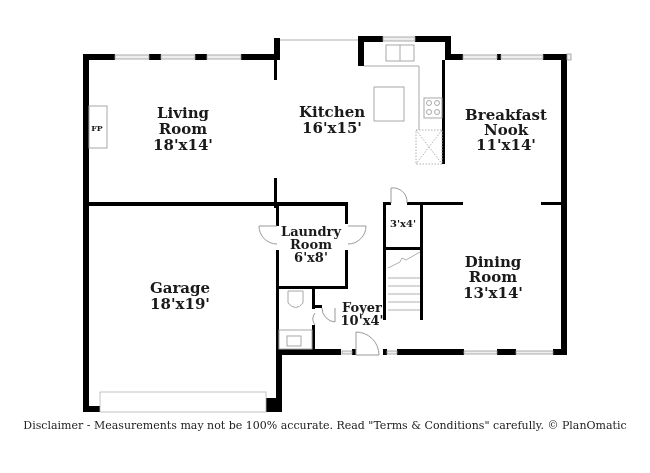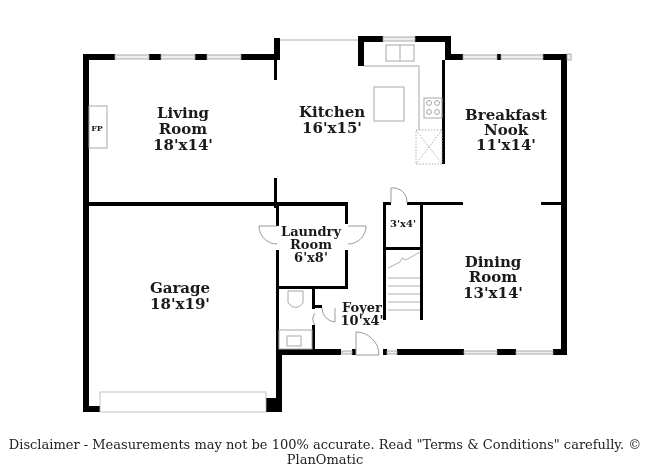--- a/index.html
+++ b/index.html
@@ -9,22 +9,22 @@
   .room-label.big { font-size: 15px; }
   .room-label.mid { font-size: 13px; }
   .room-label.small { font-size: 10px; }
   .fp-label { font-family: "DejaVu Serif", "Liberation Serif", serif; font-weight: bold; font-size: 8px; fill: #1a1a1a; text-anchor: middle; }
   .wall { fill: #000000; }
   .win { fill: #eeeeee; stroke: #9a9a9a; stroke-width: 0.8; }
   .fixture { fill: none; stroke: #a8a8a8; stroke-width: 1; }
   .fixture-d { fill: none; stroke: #b0b0b0; stroke-width: 1; stroke-dasharray: 1.5 1.5; }
   .door-arc { fill: none; stroke: #9a9a9a; stroke-width: 1; }
   .disclaimer {
-    position: absolute; left: 0; width: 650px; top: 437px; text-align: center;
-    font-family: "DejaVu Serif", "Liberation Serif", serif; font-size: 13px; color: #222;
+    position: absolute; left: 0; width: 650px; top: 419px; text-align: center;
+    font-family: "DejaVu Serif", "Liberation Serif", serif; font-size: 11px; color: #222;
   }
 </style>
 </head>
 <body>
 
 <svg id="plan" viewBox="0 0 650 473" xmlns="http://www.w3.org/2000/svg">
 
   <g>
 
     <rect class="wall" x="83" y="54" width="32" height="6"></rect>

